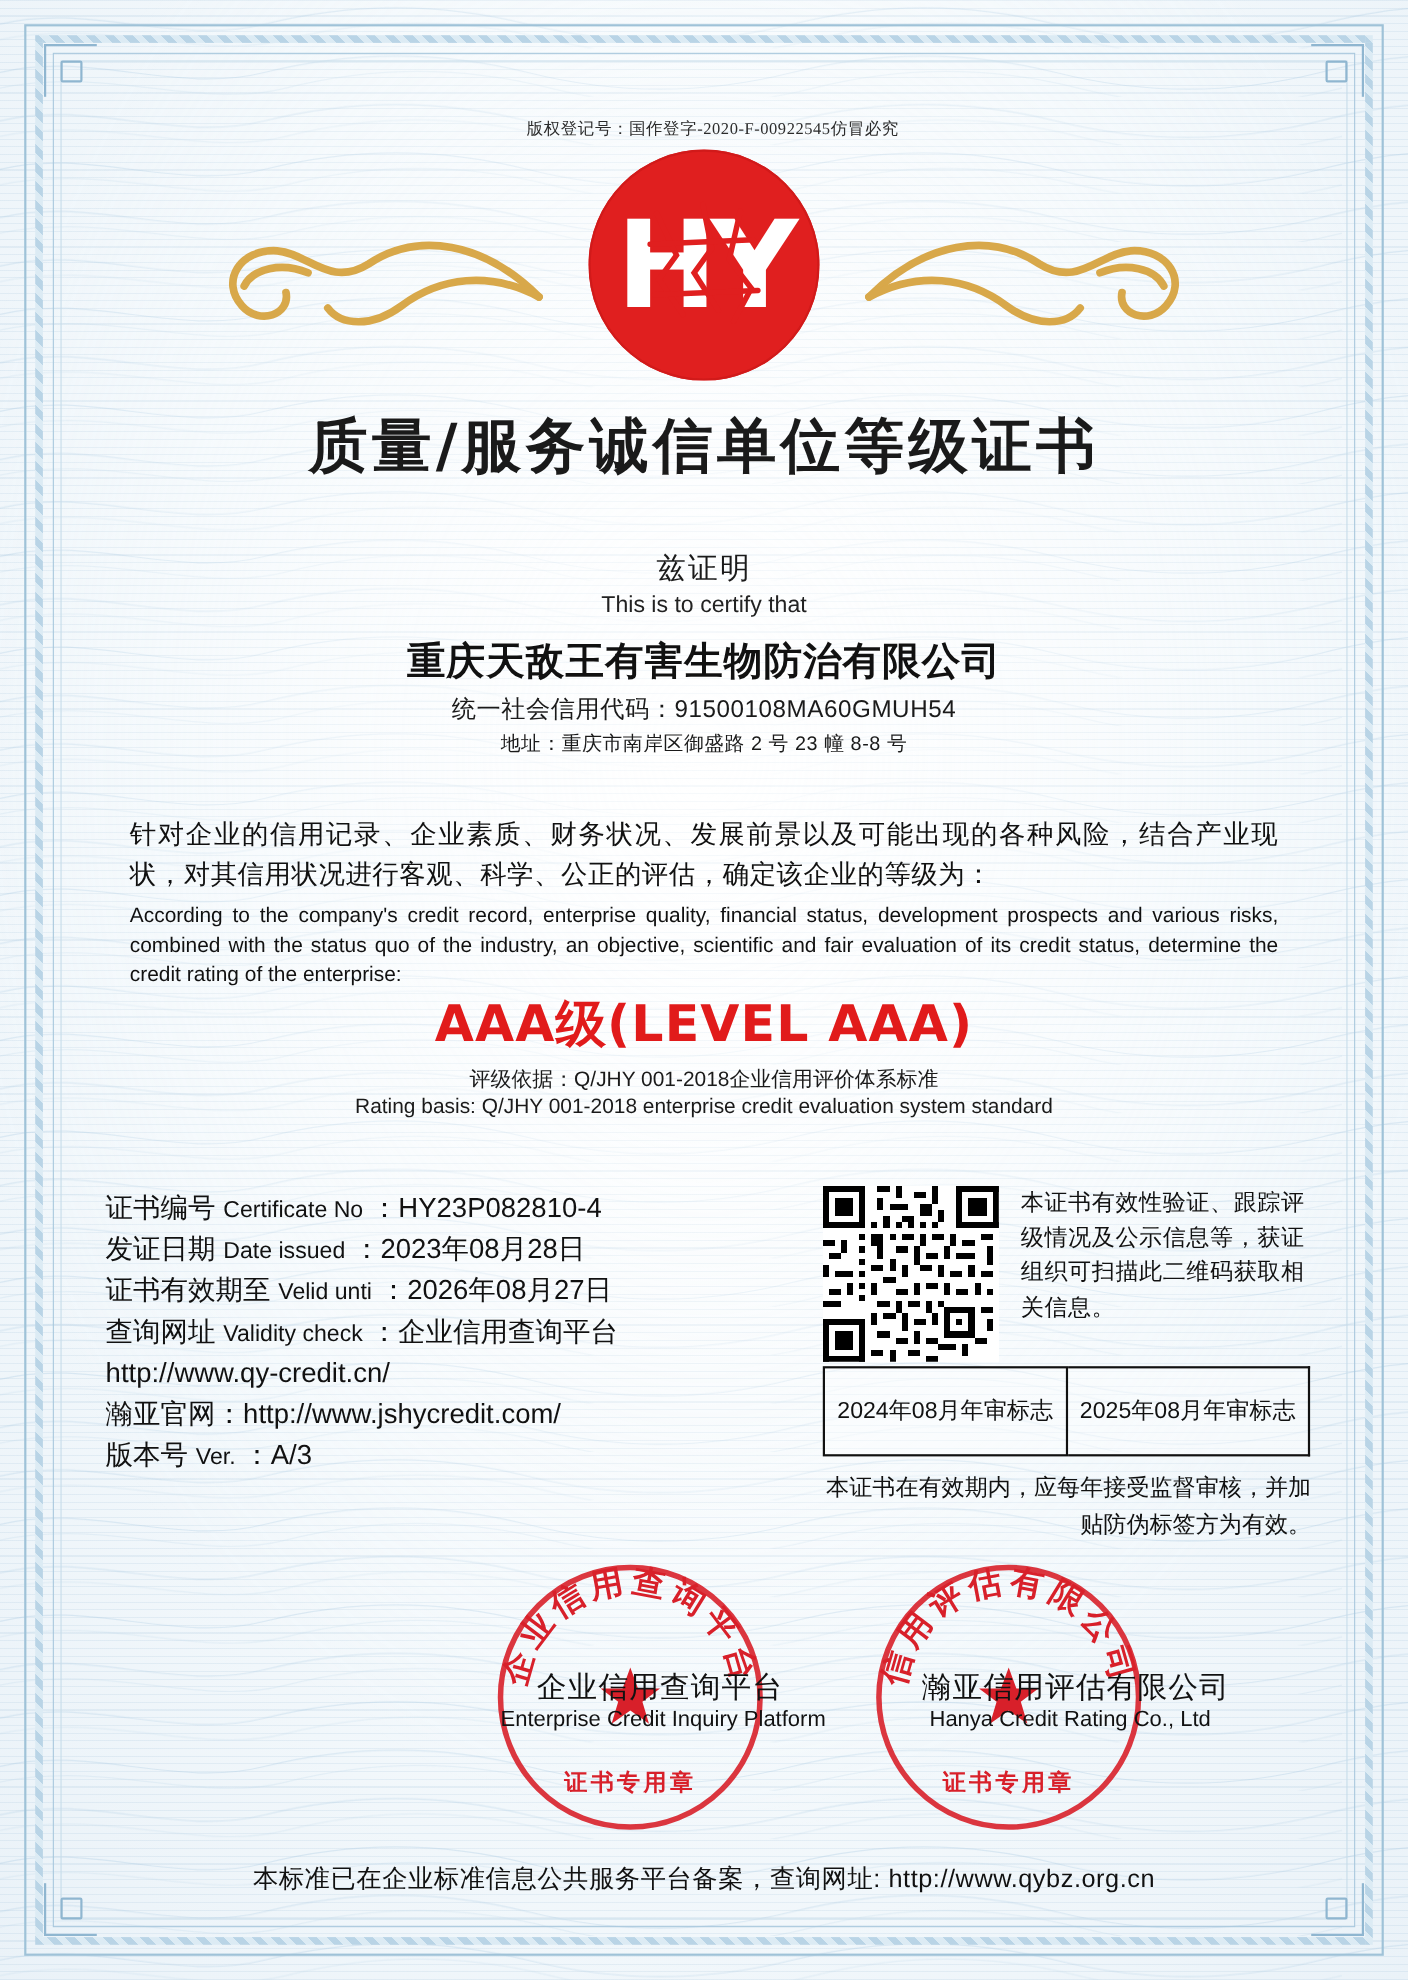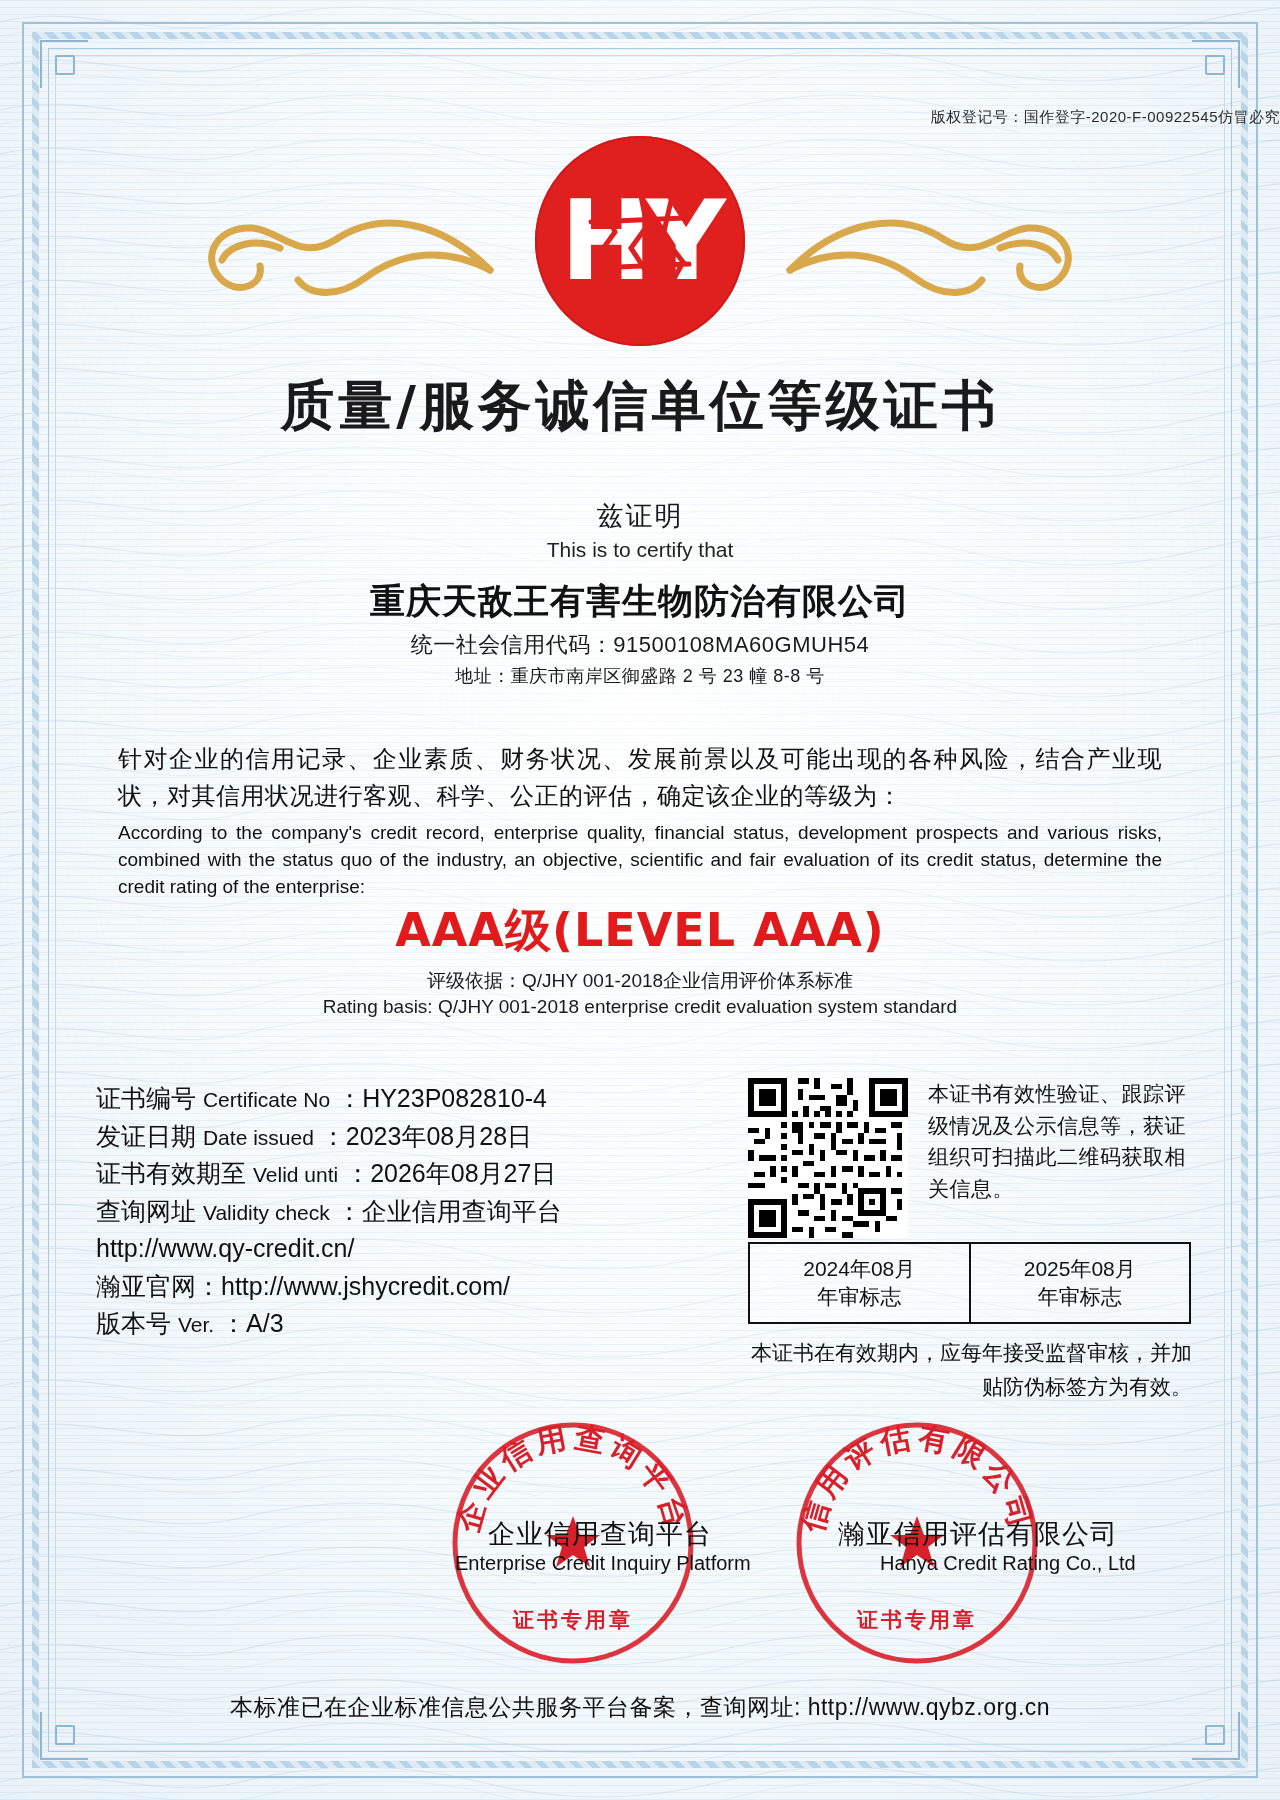--- a/index.html
+++ b/index.html
@@ -54,23 +54,24 @@
   }
   .corner-dot.tl{left:55px;top:55px;}
   .corner-dot.tr{right:55px;top:55px;}
   .corner-dot.bl{left:55px;bottom:55px;}
   .corner-dot.br{right:55px;bottom:55px;}
 
   .content{position:absolute;inset:0;}
 
   .copyright-line{
     position:absolute;top:108px;left:16px;right:0;
-    text-align:right;
+    text-align:center;
     font-size:15px;color:#2b2b2b;
     letter-spacing:.5px;
+    font-family:Liberation Serif, serif;
   }
 
   
   .logo-wrap{
     position:absolute;top:136px;left:50%;transform:translateX(-50%);
     width:210px;height:210px;
   }
   .logo-circle{
     width:210px;height:210px;border-radius:50%;
     background:#e01f1f;
@@ -173,21 +174,21 @@
     font-size:21px;color:#111;line-height:1.5;letter-spacing:.5px;
   }
   .annual-row{
     position:absolute;left:748px;top:1242px;width:443px;
     display:flex;gap:0;
   }
   .annual-cell{
     flex:1;
     border:2px solid #111;
     height:78px;
-    display:flex;flex-direction:column;align-items:center;justify-content:center;
+    display:flex;flex-direction:row;align-items:center;justify-content:center;
     font-size:21px;color:#111;line-height:1.35;
     background:rgba(255,255,255,0.35);
   }
   .annual-cell + .annual-cell{border-left:none;}
   .annual-note{
     position:absolute;left:740px;top:1336px;width:452px;
     text-align:right;
     font-size:21px;color:#111;line-height:1.6;
   }
 
@@ -209,21 +210,21 @@
 
   .org-line-cn{
     position:absolute;top:1516px;font-size:27px;color:#111;letter-spacing:1px;white-space:nowrap;
   }
   .org-line-en{
     position:absolute;top:1552px;font-size:20px;color:#111;white-space:nowrap;
   }
   .org-a-cn{left:488px;}
   .org-a-en{left:455px;}
   .org-b-cn{left:838px;}
-  .org-b-en{left:845px;margin-left:35px;}
+  .org-b-en{left:845px;}
 
   .footer{
     position:absolute;left:0;right:0;top:1692px;text-align:center;
     font-size:23px;color:#111;letter-spacing:.5px;
   }
 </style>
 </head>
 <body>
 
 <div class="page">

